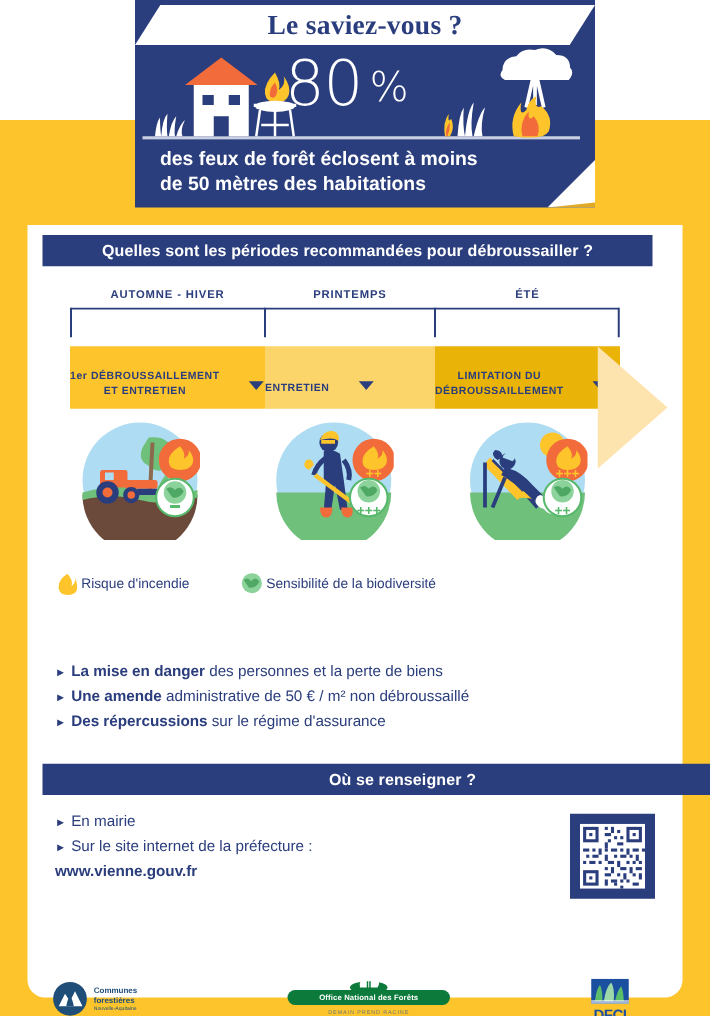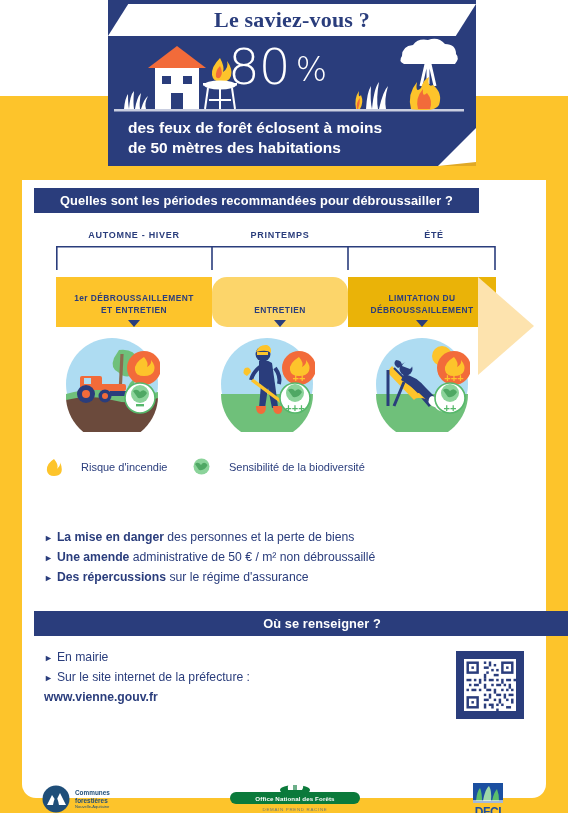--- a/index.html
+++ b/index.html
@@ -52,50 +52,50 @@
   .fold{
     position:absolute;left:438px;top:128px;width:38px;height:38px;z-index:8;
   }
 
   
   .secbar{
     position:absolute;background:#2A3D7C;color:#ffffff;
     display:flex;align-items:center;justify-content:center;
     font-size:12.8px;font-weight:bold;letter-spacing:.1px;
   }
-  #bar1{left:34px;top:188px;width:445px;height:25px;}
+  #bar1{left:34px;top:188px;width:488px;height:25px;}
   #bar2{left:34px;top:489px;width:512px;height:25px;}
   #bar3{left:34px;top:611px;width:512px;height:25px;padding-left:32px;}
 
   
   .season{
     position:absolute;top:230px;text-align:center;
     font-size:9px;font-weight:bold;color:#2A3D7C;letter-spacing:.7px;
   }
   .axis{position:absolute;left:56px;top:246px;width:440px;height:24px;}
   .band{
     position:absolute;top:277px;height:50px;
-    display:flex;flex-direction:column;align-items:center;justify-content:flex-end;
-    padding-top:9px;box-sizing:border-box;
+    display:flex;flex-direction:row;align-items:center;justify-content:flex-start;
+    padding-top:9px;box-sizing:border-box;gap:23px;
   }
   .band-label{
     font-size:8.4px;font-weight:bold;color:#2A3D7C;letter-spacing:.45px;
     line-height:1.35;text-align:center;
   }
   .caret{
     width:0;height:0;border-left:6px solid transparent;border-right:6px solid transparent;
     border-top:7px solid #2A3D7C;margin-top:4px;
   }
   .arrowhead{position:absolute;left:478px;top:277px;width:70px;height:98px;}
 
   
   .circ{position:absolute;top:336px;width:96px;height:96px;}
 
   
-  .legend{position:absolute;top:458px;display:flex;align-items:center;gap:19px;}
+  .legend{position:absolute;top:458px;display:flex;align-items:center;gap:3px;}
   .legend-txt{font-size:11px;color:#2A3D7C;}
 
   
   .bullets{position:absolute;left:44px;color:#2A3D7C;font-size:12.2px;line-height:1.62;}
   .bullets li{list-style:none;}
   .bullets ul{margin:0;padding:0;}
   .tri{color:#2A3D7C;font-size:9px;margin-right:4px;}
   b{font-weight:bold;}
 
   
@@ -184,39 +184,39 @@
 
   <svg class="fold" viewBox="0 0 38 38">
     <polygon points="0,38 38,0 38,38" fill="#ffffff"></polygon>
     <polygon points="0,38 38,38 38,34" fill="#E0A926"></polygon>
   </svg>
 
   <div class="secbar" id="bar1">Quelles sont les périodes recommandées pour débroussailler ?</div>
 
   <div class="season" style="left:56px;width:156px;">AUTOMNE - HIVER</div>
   <div class="season" style="left:212px;width:136px;">PRINTEMPS</div>
-  <div class="season" style="left:360px;width:148px;">ÉTÉ</div>
+  <div class="season" style="left:348px;width:148px;">ÉTÉ</div>
 
   <svg class="axis" viewBox="0 0 440 24" preserveAspectRatio="none">
     <line x1="0.8" y1="0.8" x2="439" y2="0.8" stroke="#2A3D7C" stroke-width="1.6"></line>
     <line x1="0.8" y1="0" x2="0.8" y2="24" stroke="#2A3D7C" stroke-width="1.6"></line>
     <line x1="156" y1="0" x2="156" y2="24" stroke="#2A3D7C" stroke-width="1.6"></line>
     <line x1="292" y1="0" x2="292" y2="24" stroke="#2A3D7C" stroke-width="1.6"></line>
     <line x1="439" y1="0" x2="439" y2="24" stroke="#2A3D7C" stroke-width="1.6"></line>
   </svg>
 
   <div class="band" style="left:56px;width:156px;background:#FDC42B;">
     <div class="band-label">
       <span>1er DÉBROUSSAILLEMENT</span><br>
       <span>ET ENTRETIEN</span>
     </div>
     <div class="caret"></div>
   </div>
 
-  <div class="band" style="left:212px;width:136px;background:#FCD56A;border-radius:15px;">
+  <div class="band" style="left:212px;width:136px;background:#FCD56A;">
     <div class="band-label" style="padding-top:9px;">
       <span>ENTRETIEN</span>
     </div>
     <div class="caret"></div>
   </div>
 
   <div class="band" style="left:348px;width:148px;background:#eab308;">
     <div class="band-label">
       <span>LIMITATION DU</span><br>
       <span>DÉBROUSSAILLEMENT</span>

